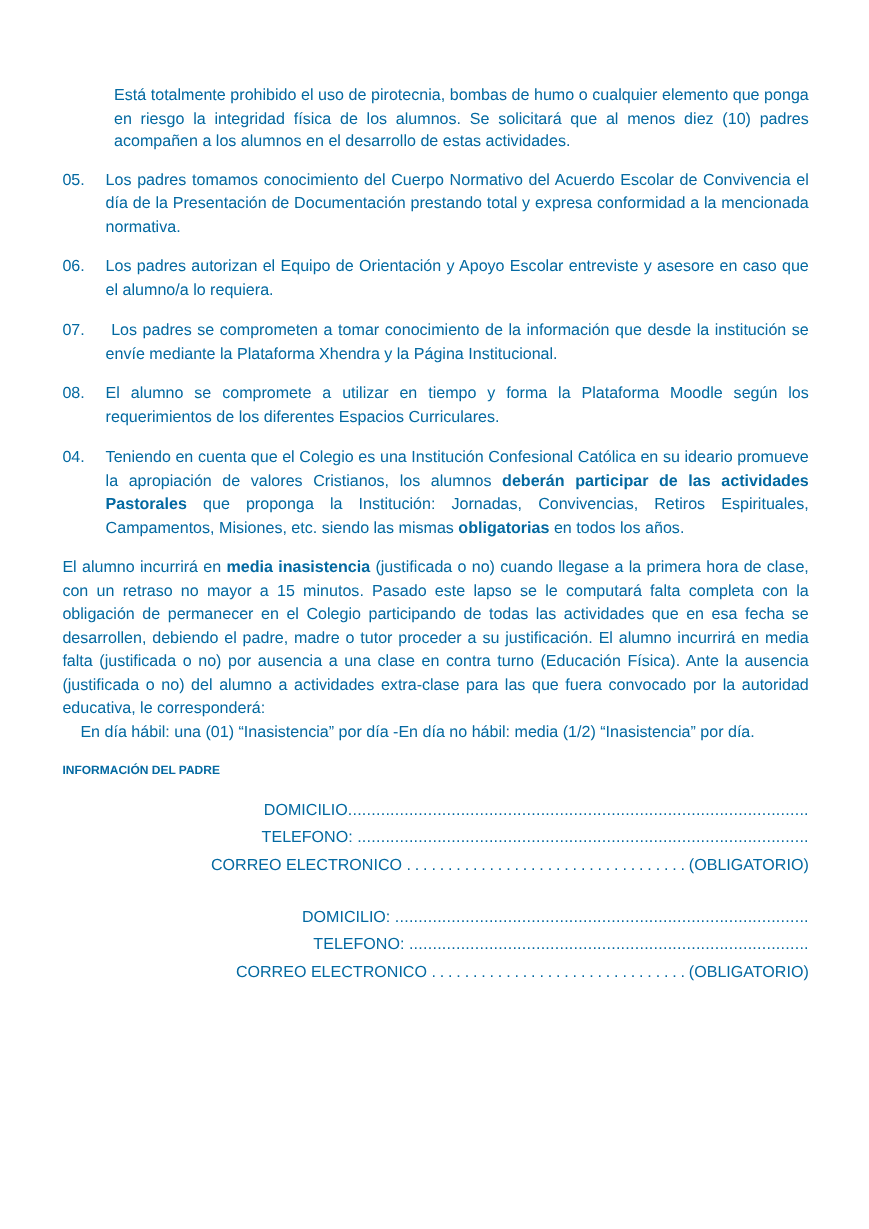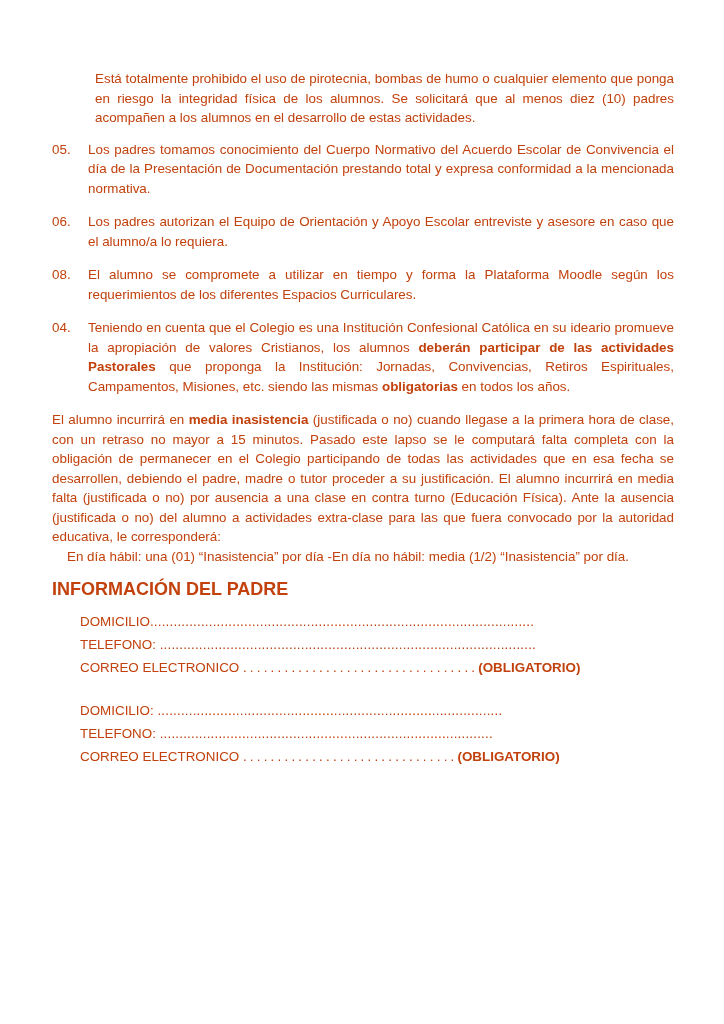--- a/index.html
+++ b/index.html
@@ -6,21 +6,21 @@
   .doc {
     position: relative;
     width: 724px;
     height: 1024px;
     background: #ffffff;
     box-sizing: border-box;
     padding: 69px 50px 0 52px;
     font-family: "Liberation Sans", "DejaVu Sans", sans-serif;
     font-size: 13.4px;
     line-height: 19.5px;
-    color: #c2410c;
+    color: #0369a1;
     overflow: hidden;
     border-radius: 23px;
   }
   .intro {
     margin: 0 0 12px 43px;
     text-align: justify;
   }
   .items { margin: 0; padding: 0; }
   .item {
     display: flex;
@@ -37,44 +37,48 @@
   }
   .sub { margin-left: 15px; text-align: left; }
   .commitment {
     font-weight: bold;
     margin: 10px 0 0 28px;
     text-align: justify;
   }
   .section { margin: 0; }
   .sec-father { margin-top: 14px; }
   .sec-mother { margin-top: 20px; }
-  .sec-title { font-weight: bold; margin: 0; font-size: 18px; }
-  .fields { margin-top: 10px; margin-left: 28px; }
+  .sec-title { font-weight: bold; margin: 0; font-size: 10px; }
+  .fields { margin-top: 10px; margin-left: 28px; text-align: right; }
   .sec-mother .fields { margin-top: 15px; }
   .frow { line-height: 23px; white-space: nowrap; }
   .fdots { letter-spacing: 0.2px; }
   .fdots.wide { letter-spacing: 3.2px; }
-  .freq { font-weight: bold; margin-top: 47px; }
+  .freq { font-weight: normal; margin-top: 47px; }
   b { font-weight: bold; }
 </style>
 </head>
 <body>
 
 <div class="doc">
 
   <p class="intro">Está totalmente prohibido el uso de pirotecnia, bombas de humo o cualquier elemento que ponga en riesgo la integridad física de los alumnos. Se solicitará que al menos diez (10) padres acompañen a los alumnos en el desarrollo de estas actividades.</p>
 
   <div class="items">
       <div class="item">
         <span class="num">05.</span>
         <div class="txt"><span>Los padres tomamos conocimiento del Cuerpo Normativo del Acuerdo Escolar de Convivencia el día de la Presentación de Documentación prestando total y expresa conformidad a la mencionada normativa.</span></div>
       </div>
       <div class="item">
         <span class="num">06.</span>
         <div class="txt"><span>Los padres autorizan el Equipo de Orientación y Apoyo Escolar entreviste y asesore en caso que el alumno/a lo requiera.</span></div>
+      </div>
+      <div class="item">
+        <span class="num">07.</span>
+        <div class="txt"><span>&nbsp;Los padres se comprometen a tomar conocimiento de la información que desde la institución se envíe mediante la Plataforma Xhendra y la Página Institucional.</span></div>
       </div>
       <div class="item">
         <span class="num">08.</span>
         <div class="txt"><span>El alumno se compromete a utilizar en tiempo y forma la Plataforma Moodle según los requerimientos de los diferentes Espacios Curriculares.</span></div>
       </div>
       <div class="item">
         <span class="num">04.</span>
         <div class="txt"><span>Teniendo en cuenta que el Colegio es una Institución Confesional Católica en su ideario promueve la apropiación de valores Cristianos, los alumnos </span><b>deberán participar de las actividades Pastorales</b><span> que proponga la Institución: Jornadas, Convivencias, Retiros Espirituales, Campamentos, Misiones, etc. siendo las mismas </span><b>obligatorias</b><span> en todos los años.</span></div>
       </div>
       <div class="item">

